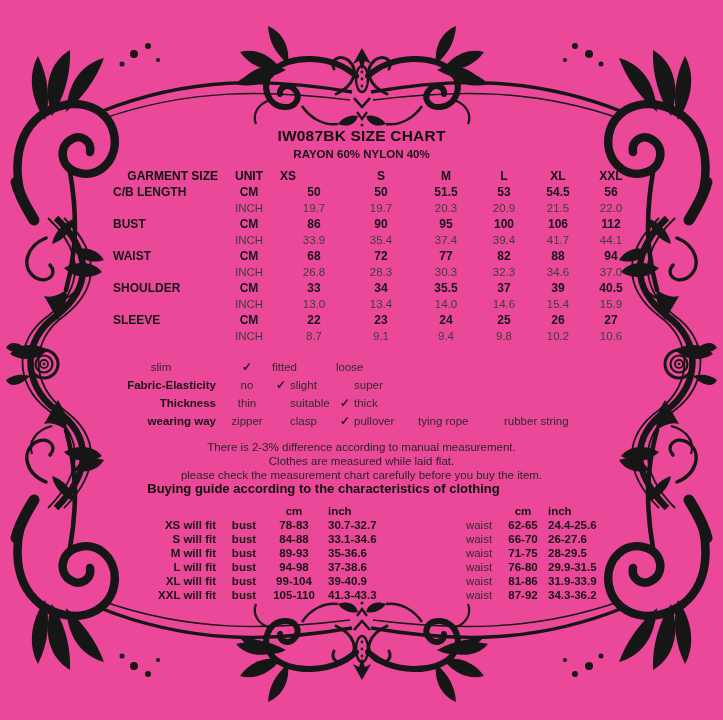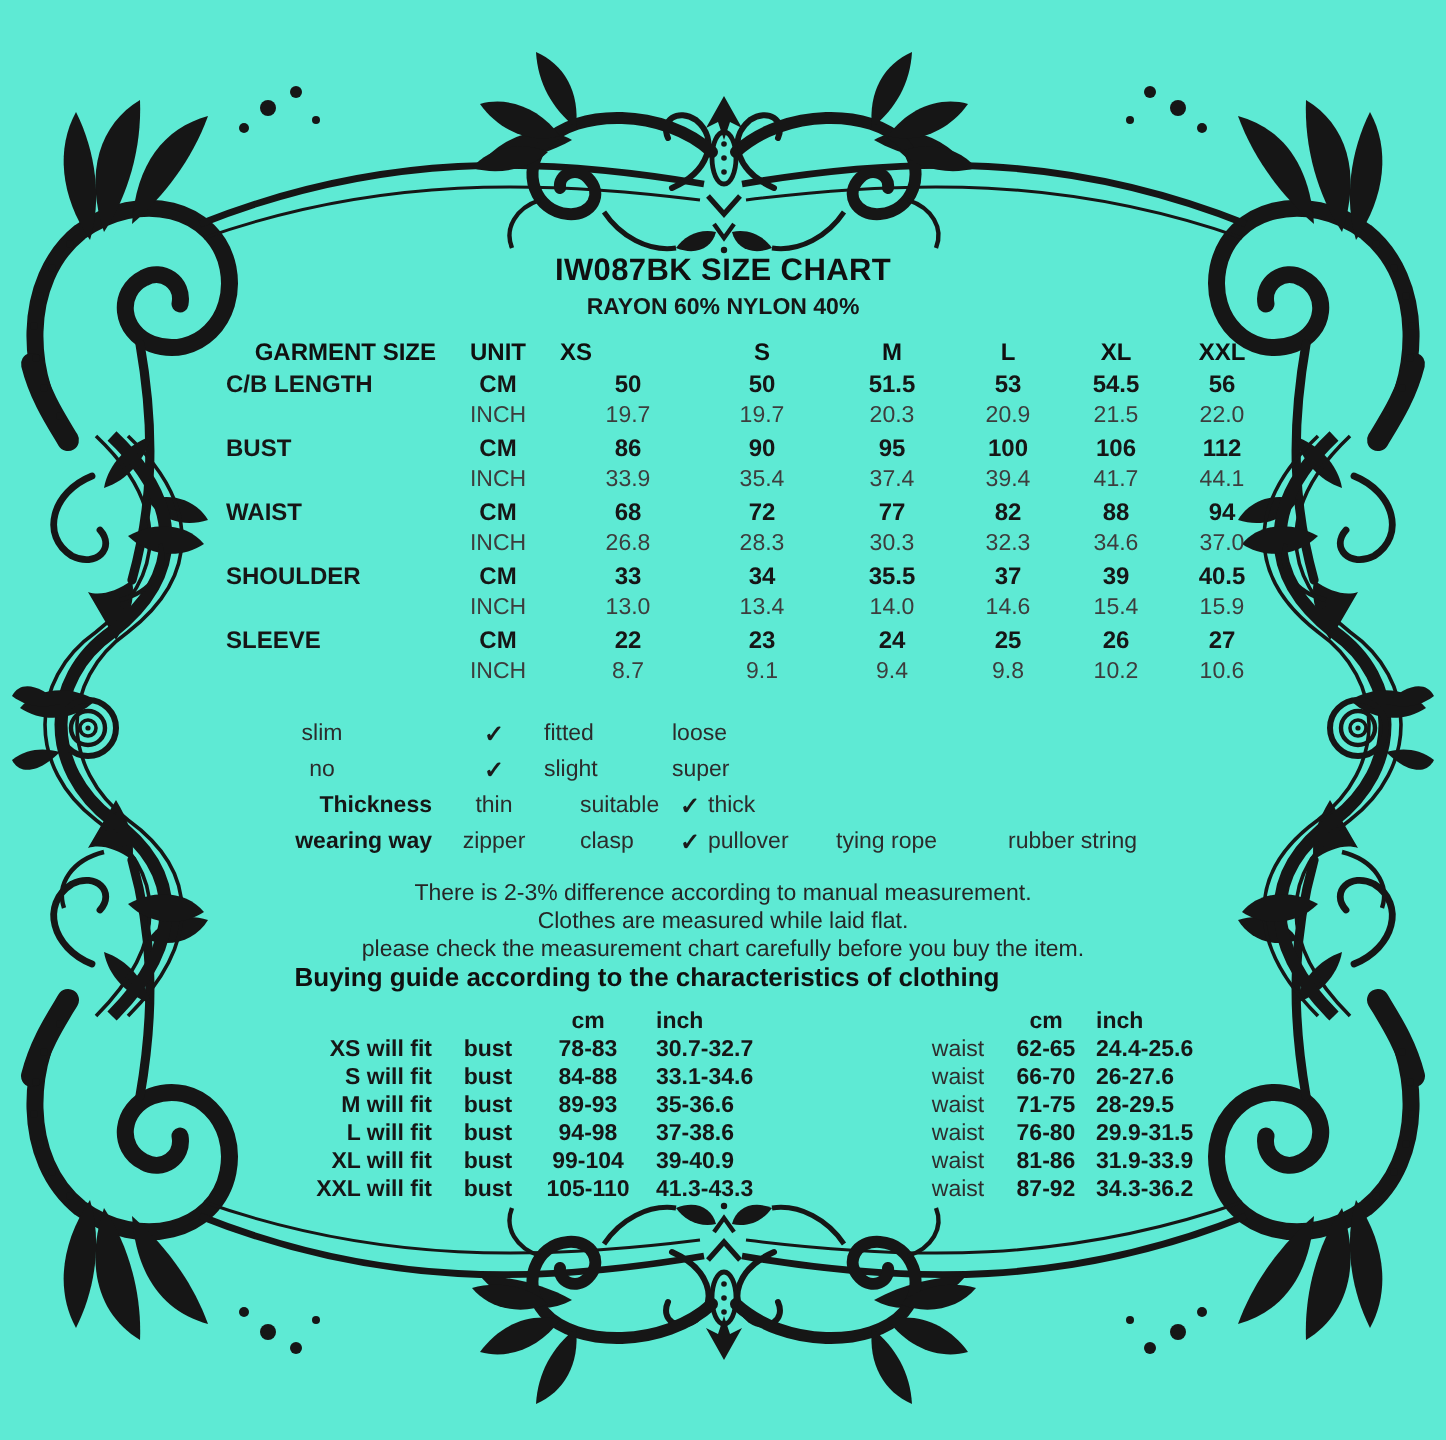--- a/index.html
+++ b/index.html
@@ -1,16 +1,16 @@
 <!DOCTYPE html>
 <html><head>
 <meta charset="utf-8">
 <style>
   html,body{margin:0;padding:0;background:#fff;}
-  .stage{position:relative;width:723px;height:720px;background:#5eead4;overflow:hidden;
+  .stage{position:relative;width:723px;height:720px;background:#ec4899;overflow:hidden;
          font-family:"Liberation Sans",sans-serif;color:#111;}
   .border-art{position:absolute;left:0;top:0;z-index:0;}
   .content{position:absolute;left:0;top:0;width:723px;height:720px;z-index:1;}
 
   .title{position:absolute;top:127px;left:0;width:723px;text-align:center;
          font-size:15.5px;font-weight:700;letter-spacing:.2px;color:#101010;}
   .subtitle{position:absolute;top:148px;left:0;width:723px;text-align:center;
          font-size:11.5px;font-weight:700;color:#161616;}
 
   .sizegrid{position:absolute;top:168px;left:100px;width:536px;font-size:12px;}
@@ -266,20 +266,21 @@
           <span class="a1">slim</span>
           <span class="chk">✓</span>
           <span class="ax">fitted</span>
           <span class="chk"></span>
           <span class="ax">loose</span>
           <span class="ax"></span>
           <span class="ax"></span>
         </div>
 
         <div class="arow">
+          <span class="albl">Fabric-Elasticity</span>
           <span class="a1">no</span>
           <span class="chk">✓</span>
           <span class="ax">slight</span>
           <span class="chk"></span>
           <span class="ax">super</span>
           <span class="ax"></span>
           <span class="ax"></span>
         </div>
 
         <div class="arow">

